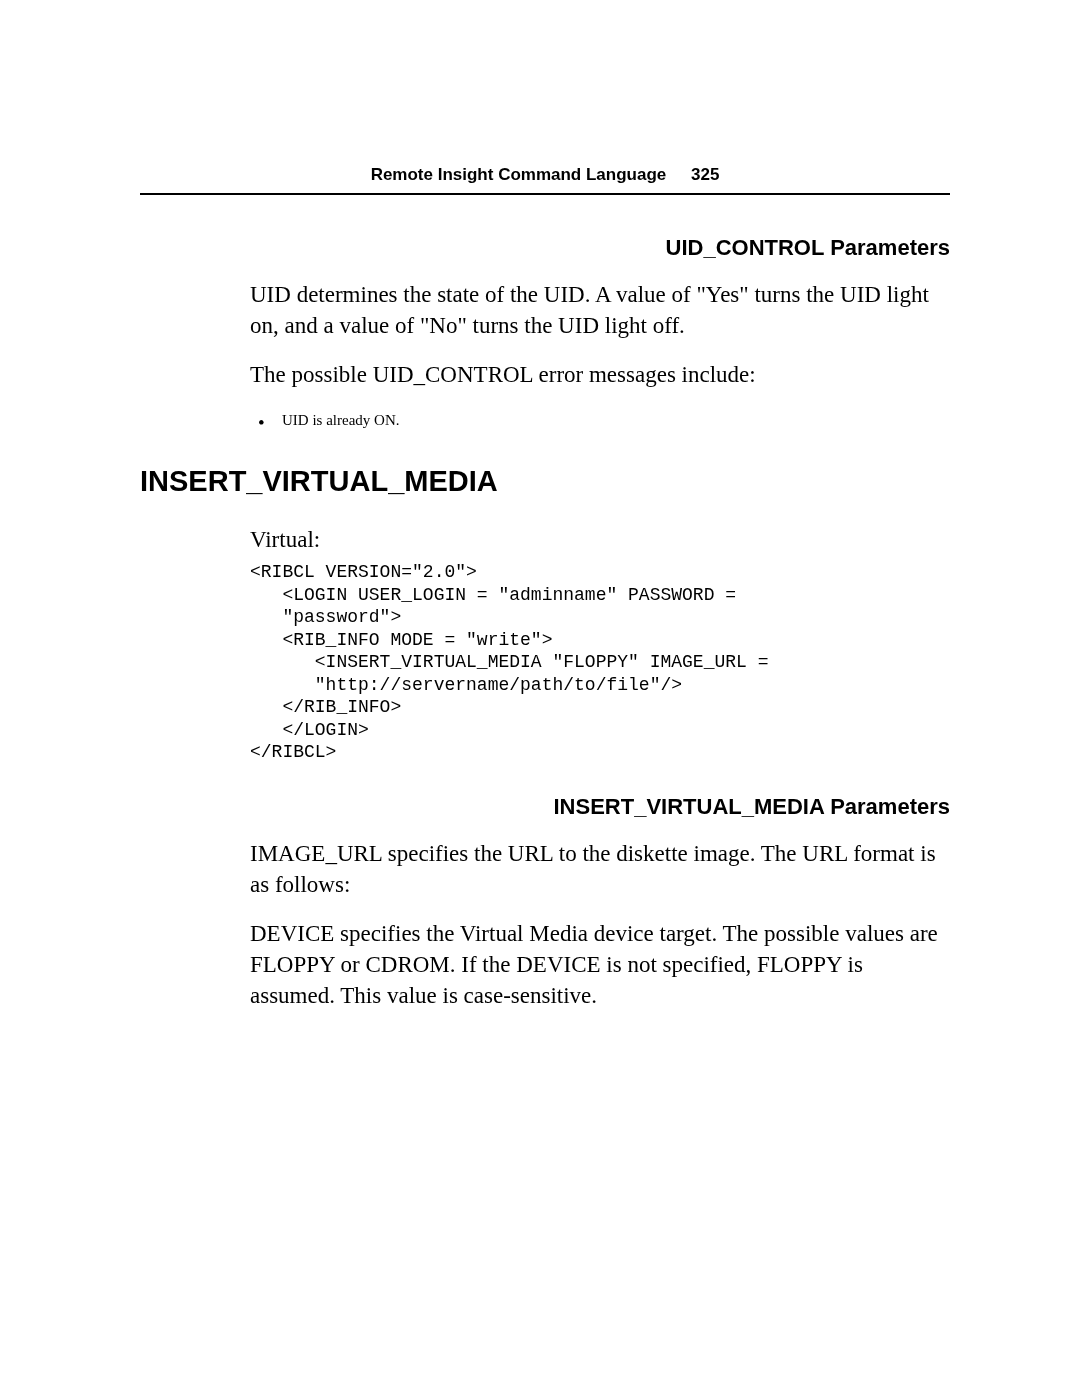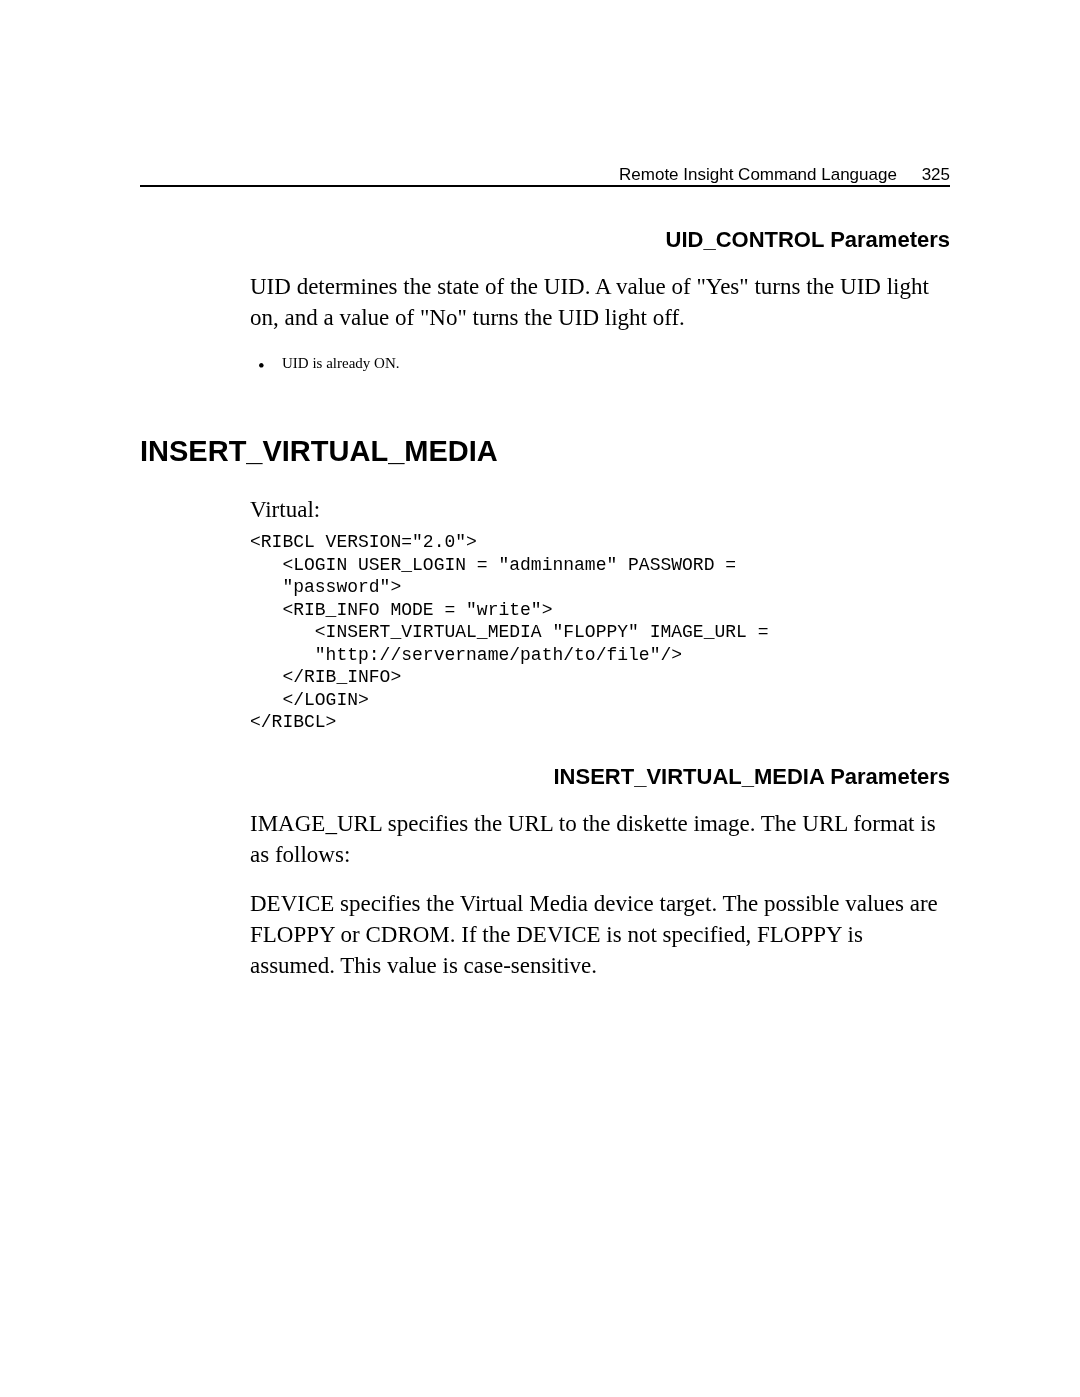--- a/index.html
+++ b/index.html
@@ -12,43 +12,44 @@
       width: 1080px;
       height: 1397px;
       font-family: "Times New Roman", Times, serif;
       color: #000000;
       position: relative;
     }
     .page {
       padding: 165px 130px 100px 140px;
     }
     .header-line {
-      text-align: right;
+      text-align: center;
       font-family: Arial, Helvetica, sans-serif;
-      font-weight: normal;
+      font-weight: bold;
       font-size: 17px;
+      padding-bottom: 8px;
       border-bottom: 2px solid #000;
       margin-bottom: 40px;
     }
     .header-line .page-num {
       margin-left: 20px;
     }
     .h2 {
       font-family: Arial, Helvetica, sans-serif;
       font-weight: bold;
       font-size: 22px;
       margin-top: 30px;
       margin-bottom: 18px;
       text-align: right;
     }
     .h1 {
       font-family: Arial, Helvetica, sans-serif;
       font-weight: bold;
       font-size: 29px;
-      margin-top: 60px;
+      margin-top: 33px;
       margin-bottom: 26px;
     }
     .body-indent {
       margin-left: 110px;
     }
     p.body {
       font-size: 23px;
       line-height: 1.35;
       margin-bottom: 18px;
     }
@@ -85,20 +86,21 @@
     <span>Remote Insight Command Language</span>
     <span class="page-num">325</span>
   </div>
 
   <div class="h2">UID_CONTROL Parameters</div>
   <div class="body-indent">
     <p class="body">UID determines the state of the UID. A value of "Yes" turns the UID light on, and a value of "No" turns the UID light off.</p>
   </div>
 
   <div class="body-indent">
+    <p class="body">The possible UID_CONTROL error messages include:</p>
     <ul class="bullets">
       <li>UID is already ON.</li>
     </ul>
   </div>
 
   <div class="h1">INSERT_VIRTUAL_MEDIA</div>
   <div class="body-indent">
     <p class="body" style="margin-bottom:6px;">Virtual:</p>
     <pre class="code">&lt;RIBCL VERSION="2.0"&gt;
    &lt;LOGIN USER_LOGIN = "adminname" PASSWORD = 

